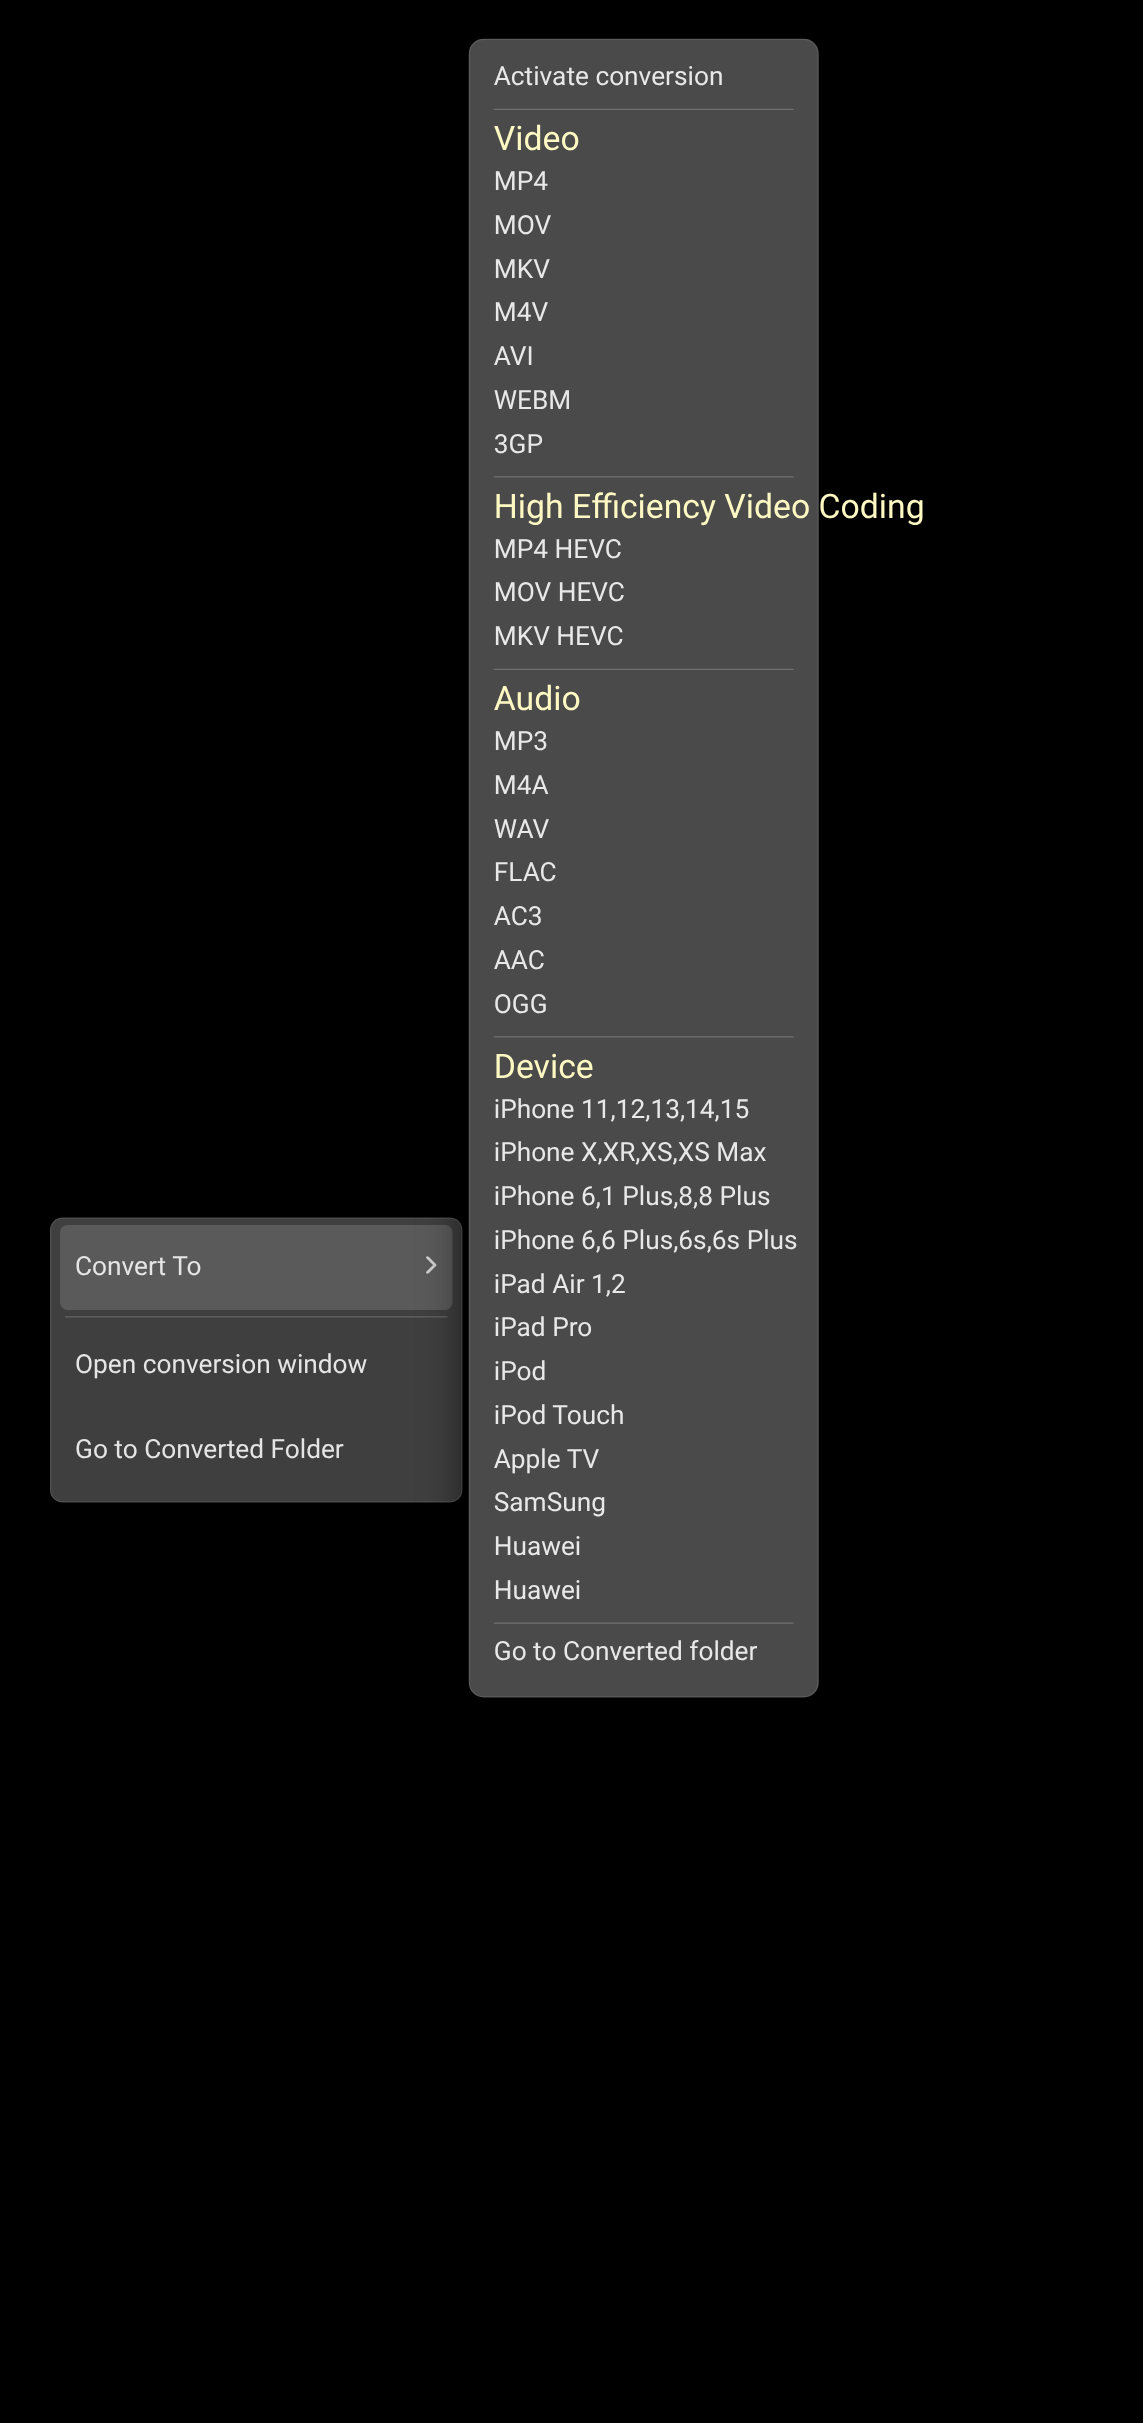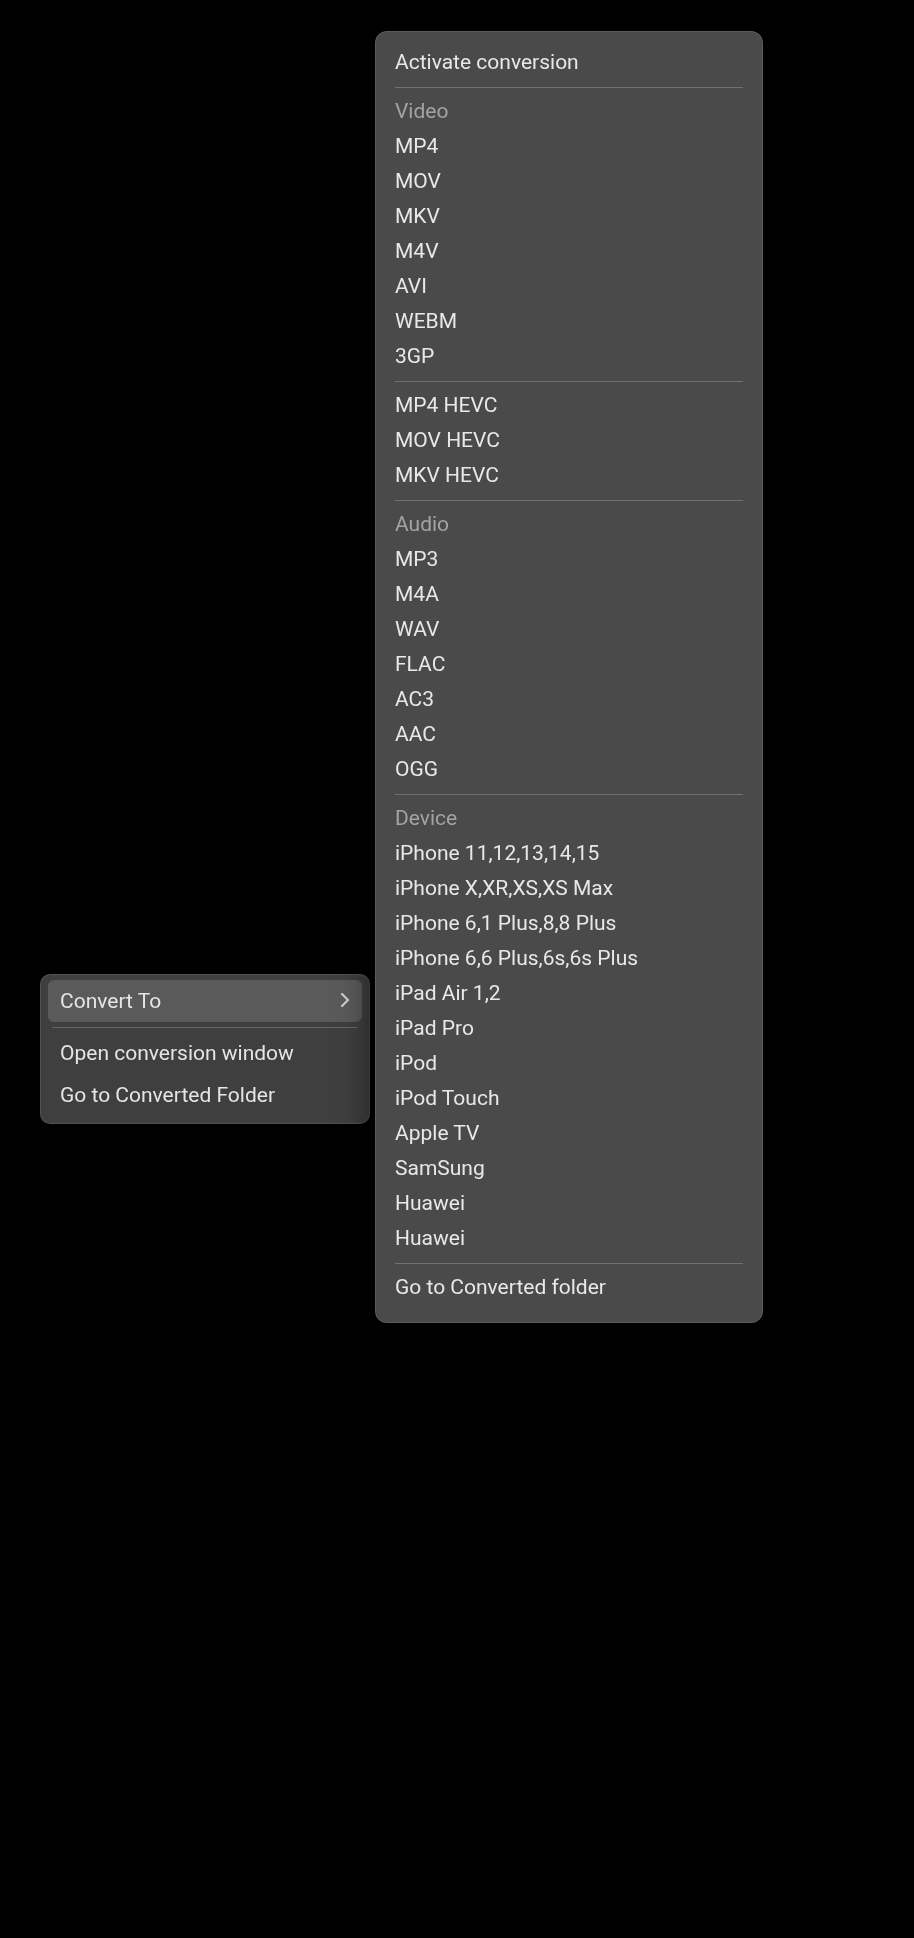--- a/index.html
+++ b/index.html
@@ -25,21 +25,21 @@
                 inset 0 0 0 1px rgba(255,255,255,0.10);
     padding: 6px 8px 8px 8px;
     box-sizing: border-box;
   }
 
   .parent-menu .row {
     display: flex;
     align-items: center;
     justify-content: space-between;
     height: 36px;
-    padding: 3px 12px;
+    padding: 16px 12px;
     border-radius: 6px;
     color: #e5e5e5;
     font-size: 21px;
     line-height: 36px;
     white-space: nowrap;
   }
   .parent-menu .row.highlighted {
     background: #5a5a5a;
   }
   .parent-menu .divider {
@@ -52,42 +52,42 @@
     color: #cfcfcf;
     margin-left: 8px;
     line-height: 1;
   }
 
   
   .sub-menu {
     position: absolute;
     left: 375px;
     top: 31px;
-    width: 388px;
+    width: 280px;
     background: #4a4a4a;
     border-radius: 12px;
     box-shadow: 0 14px 36px rgba(0,0,0,0.65),
                 inset 0 0 0 1px rgba(255,255,255,0.10);
     padding: 14px 20px 18px 20px;
     box-sizing: border-box;
     color: #e5e5e5;
   }
 
   .sub-menu .item {
     font-size: 21px;
     line-height: 35px;
     color: #e8e8e8;
     white-space: nowrap;
     display: block;
   }
 
   .sub-menu .section-title {
-    font-size: 21px;
+    font-size: 27px;
     line-height: 35px;
-    color: #a3a3a3;
+    color: #fef9c3;
     margin-top: 2px;
     white-space: nowrap;
   }
 
   .sub-menu .sep {
     height: 1px;
     background: rgba(255,255,255,0.22);
     margin: 7px 0 6px 0;
   }
 </style>
@@ -120,20 +120,21 @@
   <div class="section-title">Video</div>
   <span class="item">MP4</span>
   <span class="item">MOV</span>
   <span class="item">MKV</span>
   <span class="item">M4V</span>
   <span class="item">AVI</span>
   <span class="item">WEBM</span>
   <span class="item">3GP</span>
   <div class="sep"></div>
 
+  <div class="section-title">High Efficiency Video Coding</div>
   <span class="item">MP4 HEVC</span>
   <span class="item">MOV HEVC</span>
   <span class="item">MKV HEVC</span>
   <div class="sep"></div>
 
   <div class="section-title">Audio</div>
   <span class="item">MP3</span>
   <span class="item">M4A</span>
   <span class="item">WAV</span>
   <span class="item">FLAC</span>

